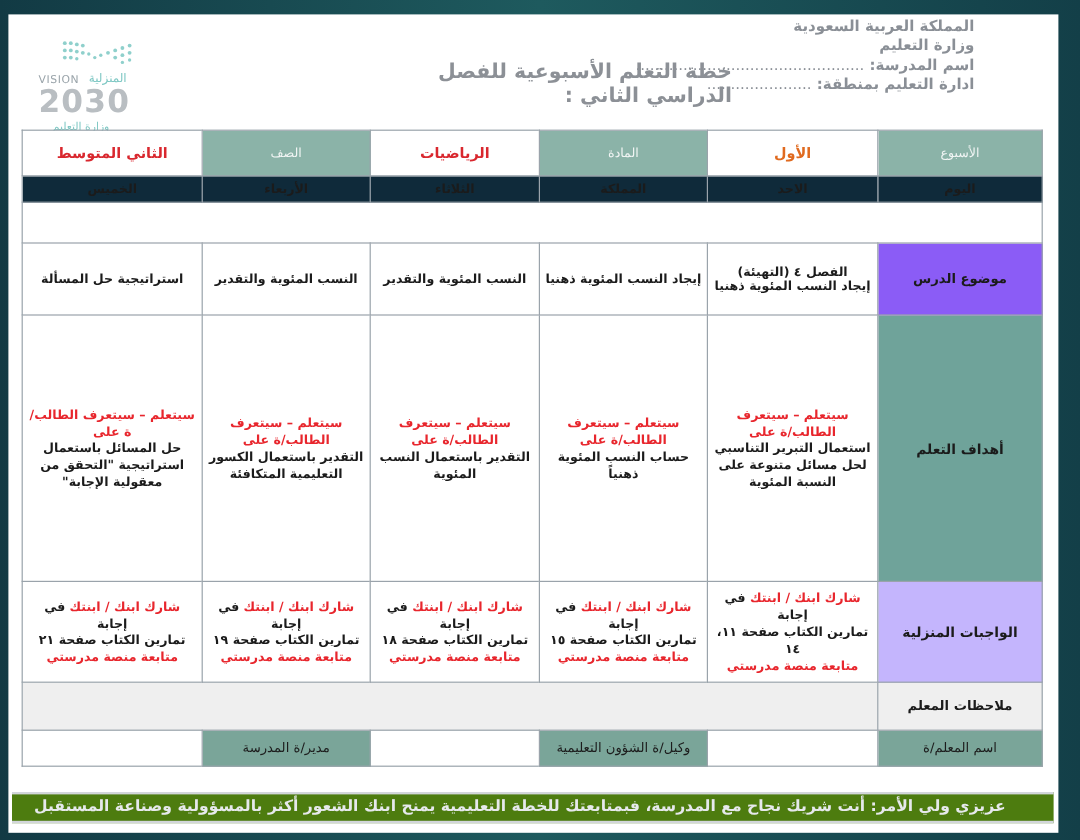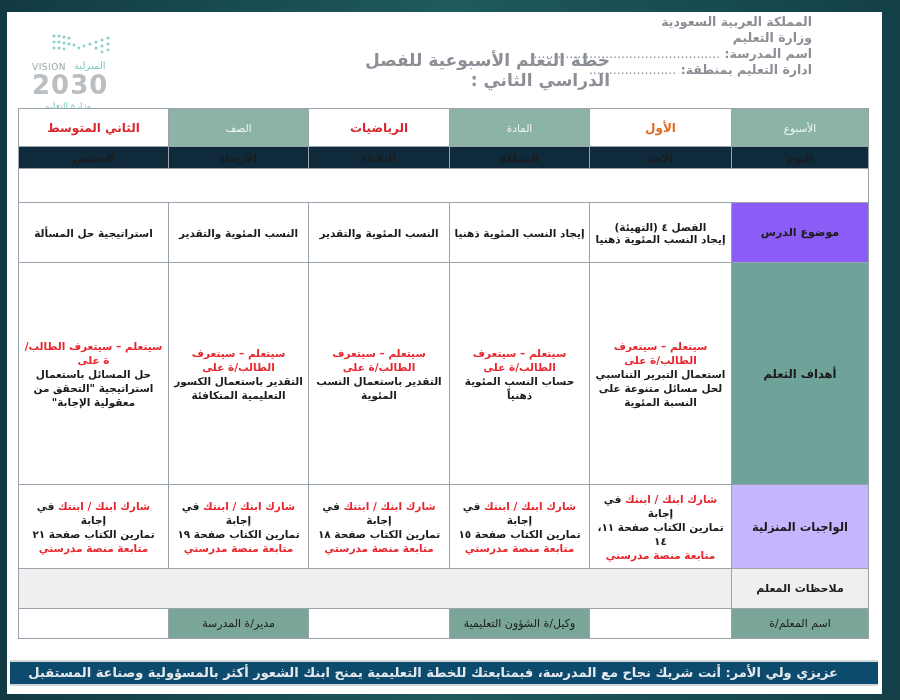--- a/index.html
+++ b/index.html
@@ -50,21 +50,21 @@
   .goals-lbl { background: #6fa39a; text-align: center !important; font-size: 11.5px !important; }
   .row-hw td { height: 84px; text-align: right; font-size: 10px; line-height: 14px; padding: 4px 6px; }
   .hw-lbl { background: #c4b5fd; text-align: center !important; font-size: 11.5px !important; }
   .red { color: #e8262d; }
   .row-notes td { height: 40px; background: #efefef; }
   .notes-lbl { background: #d9d9d9; font-size: 11px !important; }
   .row-sign td { height: 30px; }
   .sign-lbl { background: #7aa599; font-size: 11px !important; font-weight: normal !important; color: #1c1c1c !important; }
   .footer {
     position: absolute; left: 10px; top: 660px; width: 868px; height: 26px;
-    background: #0c4a6e; border-top: 2px solid #d2d6da; border-bottom: 2px solid #d2d6da;
+    background: #4d7c0f; border-top: 2px solid #d2d6da; border-bottom: 2px solid #d2d6da;
     direction: rtl; text-align: right; padding-right: 40px;
     color: #e6e9ec; font-weight: bold; font-size: 13px; line-height: 22px;
   }
 </style>
 </head>
 <body>
 
 <div class="sheet"></div>
 
 <div class="logo">

